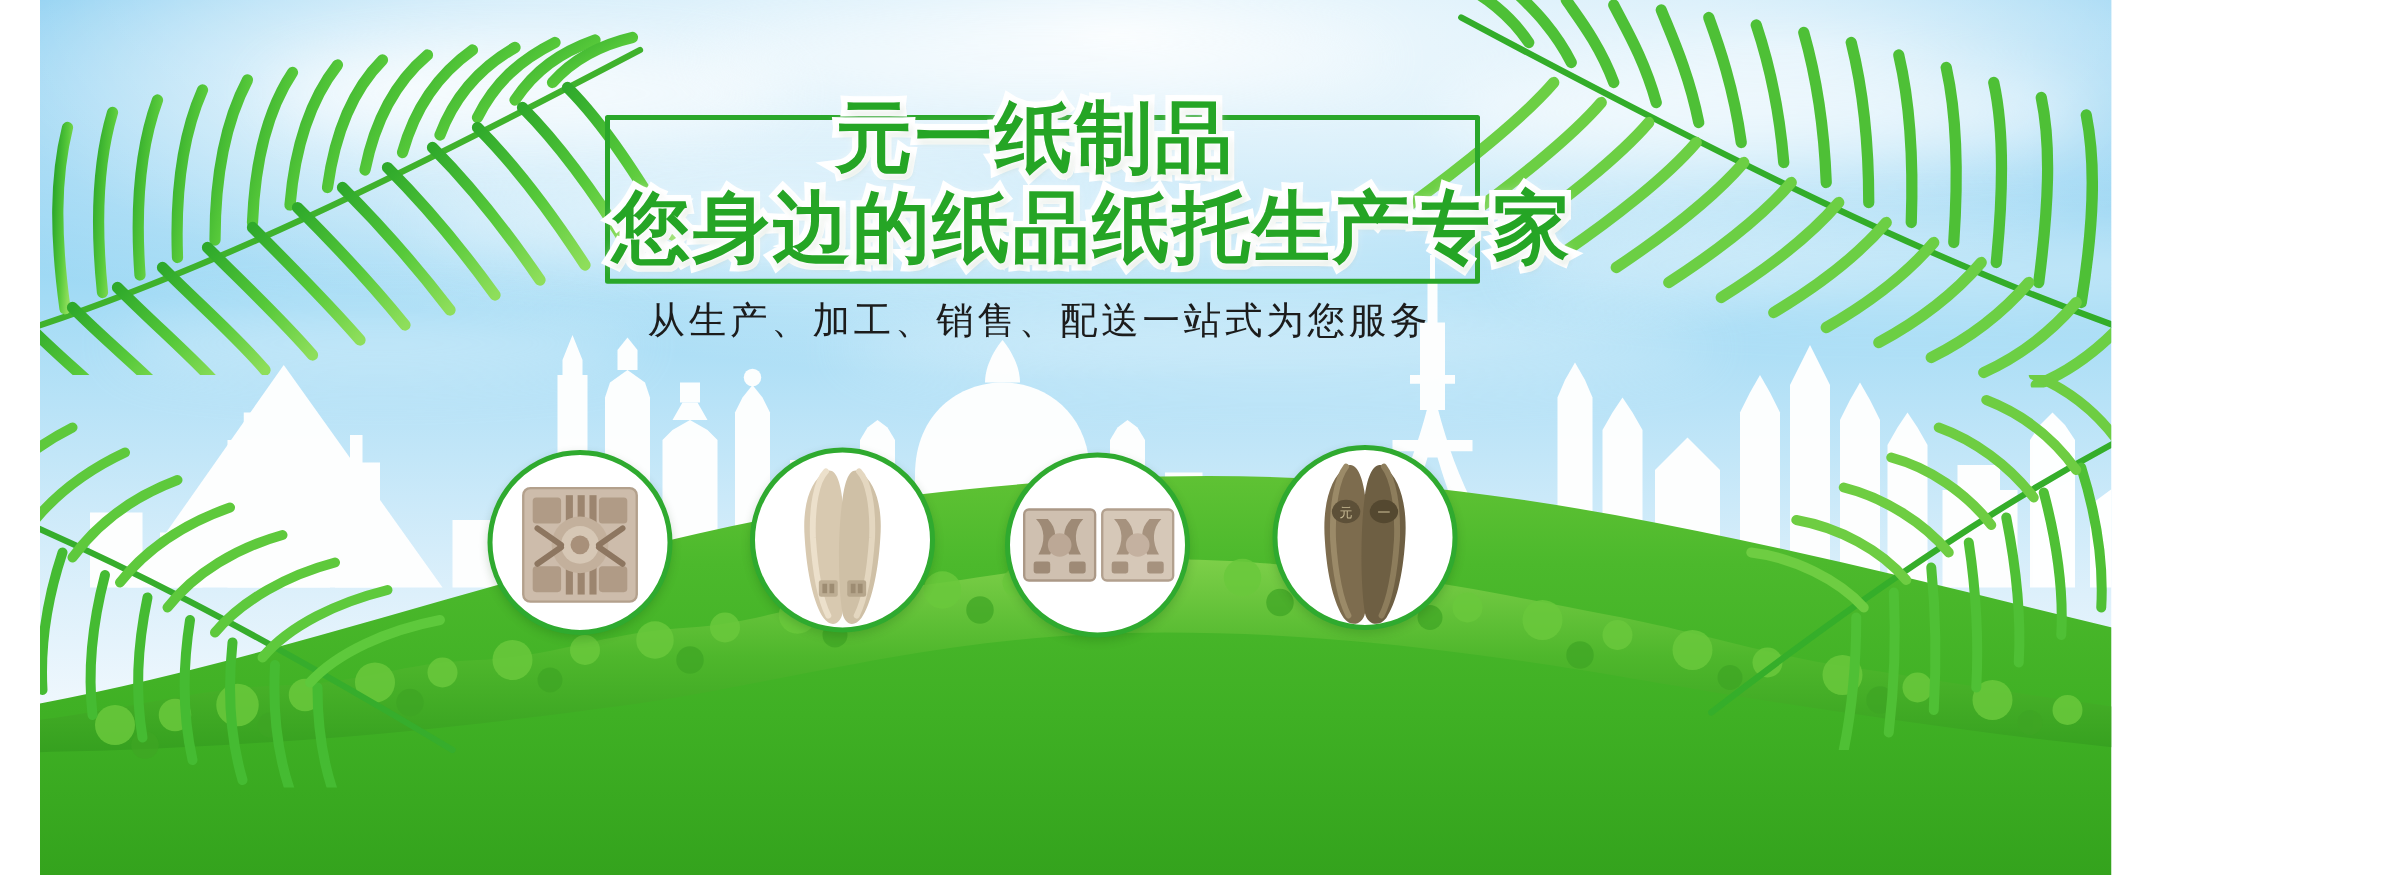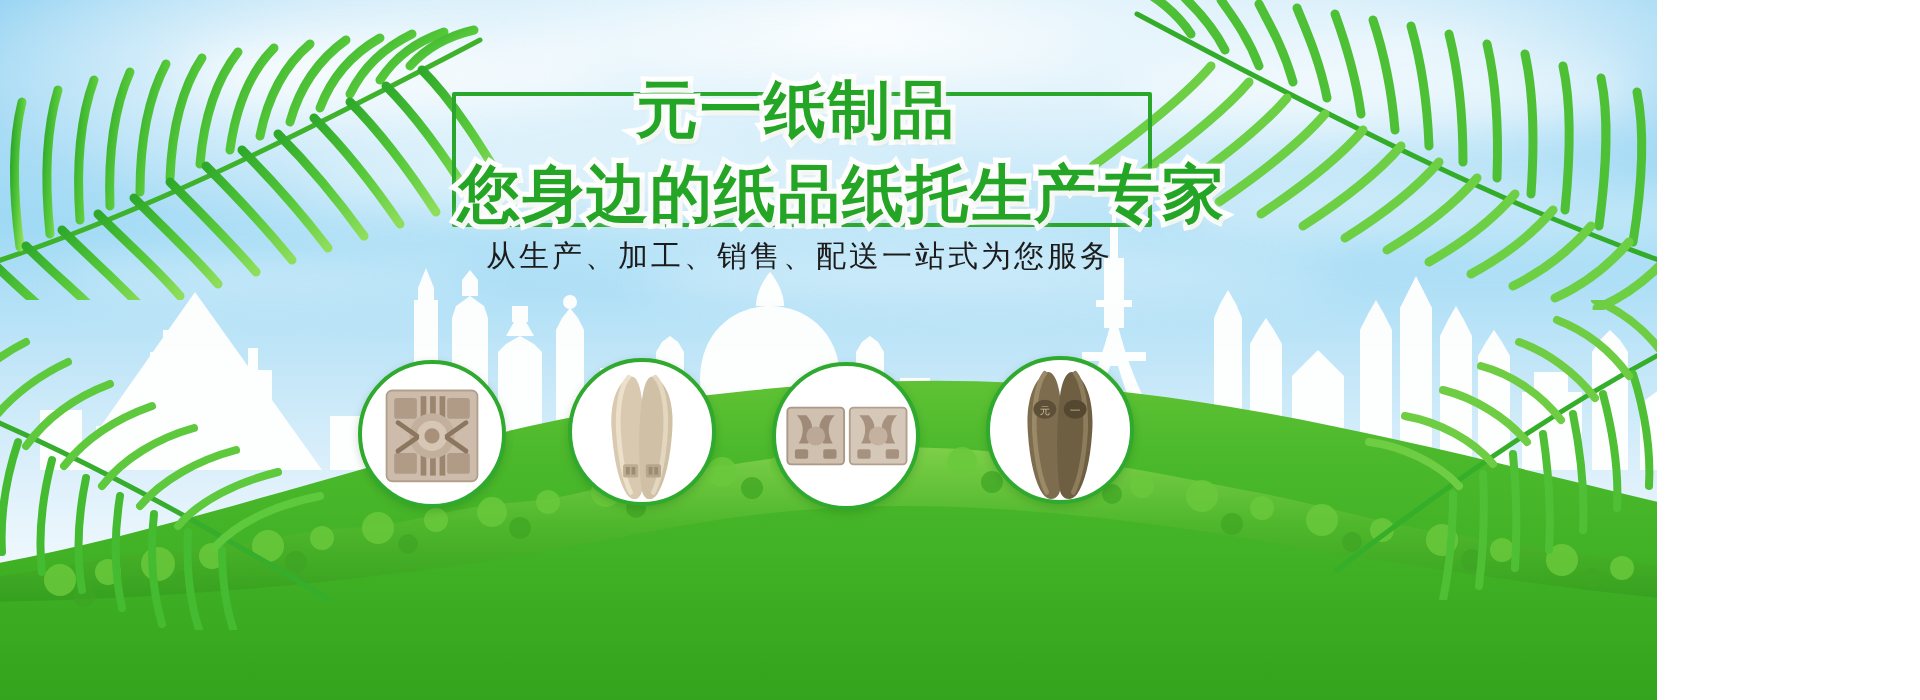--- a/index.html
+++ b/index.html
@@ -11,20 +11,21 @@
 
   .banner {
     position:relative;
     width:1657px; height:700px;
     overflow:hidden;
     background:
       radial-gradient(ellipse 1400px 420px at 52% 4%, rgba(255,255,255,0.95) 0%, rgba(255,255,255,0.55) 34%, rgba(255,255,255,0) 66%),
       radial-gradient(ellipse 900px 300px at 18% 10%, rgba(255,255,255,0.75) 0%, rgba(255,255,255,0) 60%),
       radial-gradient(ellipse 1000px 280px at 85% 6%, rgba(255,255,255,0.65) 0%, rgba(255,255,255,0) 62%),
       linear-gradient(180deg, #6fc3ee 0%, #85cdf1 16%, #a3dbf5 34%, #c2e6f8 52%, #ddf0fb 68%, #eef7fd 80%, #ffffff 92%);
+    margin-left: 32px;
   }
 
   
   .cloud { position:absolute; border-radius:50%; background:#fff; filter:blur(22px); pointer-events:none; }
   .c1 { left:180px;  top:40px;  width:420px; height:70px;  opacity:.55; }
   .c2 { left:520px;  top:18px;  width:560px; height:58px;  opacity:.40; }
   .c3 { left:1120px; top:52px;  width:520px; height:76px;  opacity:.50; }
   .c4 { left:300px;  top:150px; width:600px; height:60px;  opacity:.35; }
   .c5 { left:1180px; top:180px; width:640px; height:64px;  opacity:.38; }
   .c6 { left:640px;  top:250px; width:700px; height:56px;  opacity:.30; }
@@ -70,21 +71,21 @@
     color:#25a525;
     -webkit-text-stroke:10px #ffffff;
     paint-order:stroke fill;
     text-shadow:
       0 0 6px #fff, 0 0 6px #fff, 0 0 10px #fff,
       2px 3px 5px rgba(0,80,0,0.18);
   }
 
   .title-line2 {
     position:absolute;
-    left:2px; top:56px;
+    left:2px; top:44px;
     white-space:nowrap;
     font-family:"DejaVu Sans", sans-serif;
     font-size:62px;
     font-weight:bold;
     letter-spacing:2px;
     color:#25a525;
     -webkit-text-stroke:10px #ffffff;
     paint-order:stroke fill;
     text-shadow:
       0 0 6px #fff, 0 0 6px #fff, 0 0 10px #fff,

